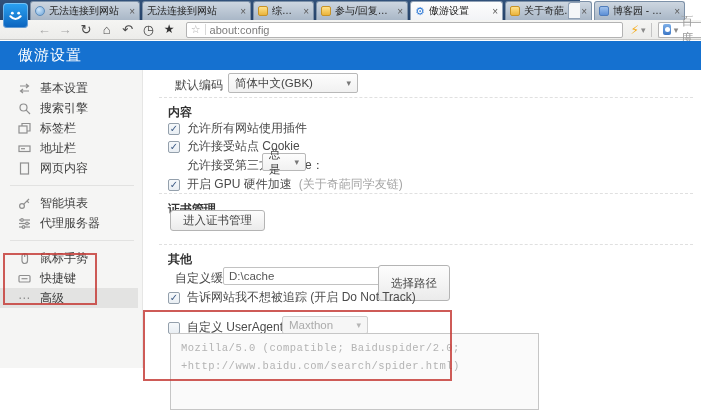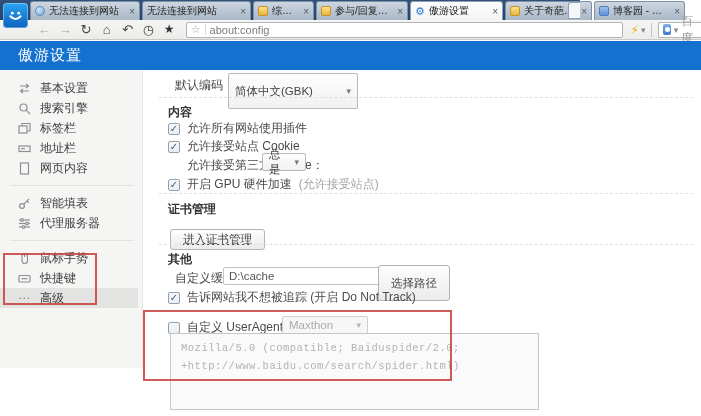--- a/index.html
+++ b/index.html
@@ -76,21 +76,21 @@
   .side-ico { width:14px; height:14px; display:flex; align-items:center; justify-content:center;
     color:#8f8f8f; font-size:12px; flex:0 0 auto; }
   .side-ico svg { stroke:#8f8f8f; fill:none; stroke-width:1.2; }
   .side-div { height:1px; background:#e2e2e1; margin:7px 8px 7px 10px; }
   
   .content { position:absolute; left:143px; top:70px; width:558px; height:346px; background:#fff; }
   .abs { position:absolute; }
   .lbl { font-size:12px; color:#4a4a4a; white-space:nowrap; }
   .sec-title { font-size:12px; font-weight:bold; color:#333; }
   .dashed { border-top:1px dashed #e0e0e0; left:16px; right:8px; height:0; }
-  .select { height:36px; background:linear-gradient(#fdfdfd,#f1f1f1); border:1px solid #b8b8b8;
+  .select { height:20px; background:linear-gradient(#fdfdfd,#f1f1f1); border:1px solid #b8b8b8;
     border-radius:2px; display:flex; align-items:center; justify-content:space-between;
     padding:0 6px; font-size:11.5px; color:#444; cursor:default; }
   .select .caret { color:#777; font-size:9px; margin-left:8px; }
   .select.disabled { background:#f6f6f6; border-color:#cfcfcf; color:#ababab; }
   .select.disabled .caret { color:#b5b5b5; }
   .cb { width:12px; height:12px; border:1px solid #94a0ac; border-radius:2px;
     background:linear-gradient(#f6f9fb,#e9eef3); display:inline-flex; align-items:center;
     justify-content:center; font-size:10px; color:#3c5a85; line-height:1; flex:0 0 auto; }
   .cbrow { display:flex; align-items:center; gap:7px; }
   .note { color:#a5a5a5; }
@@ -307,26 +307,26 @@
       <span class="lbl">允许接受站点 Cookie</span>
     </div>
     <span class="abs lbl" style="left:44px; top:87px;">允许接受第三方 Cookie：</span>
     <div class="abs select" style="left:119px; top:83px; width:44px; height:18px;">
       <span>总是</span>
       <span class="caret">▾</span>
     </div>
     <div class="abs cbrow" style="left:25px; top:106px;">
       <span class="cb">✓</span>
       <span class="lbl">开启 GPU 硬件加速</span>
-      <span class="lbl note">(允许接受站点)</span>
+      <span class="lbl note">(关于奇葩同学友链)</span>
     </div>
     <div class="abs dashed" style="top:123px;"></div>
 
     <span class="abs sec-title" style="left:25px; top:131px;">证书管理</span>
-    <button class="abs btn" style="left:27px; top:159px;text-decoration:underline;">进入证书管理</button>
+    <button class="abs btn" style="left:27px; top:140px;">进入证书管理</button>
     <div class="abs dashed" style="top:174px;"></div>
 
     <span class="abs sec-title" style="left:25px; top:181px;">其他</span>
     <span class="abs lbl" style="left:32px; top:200px;">自定义缓存位置：</span>
     <input class="abs txt-input" style="left: 80px; top: 197px; width: 173px;" value="D:\cache">
     <button class="abs btn" style="left:235px; top:195px; height:36px;">选择路径</button>
     <div class="abs cbrow" style="left:25px; top:219px;">
       <span class="cb">✓</span>
       <span class="lbl">告诉网站我不想被追踪 (开启 Do Not Track)</span>
     </div>

